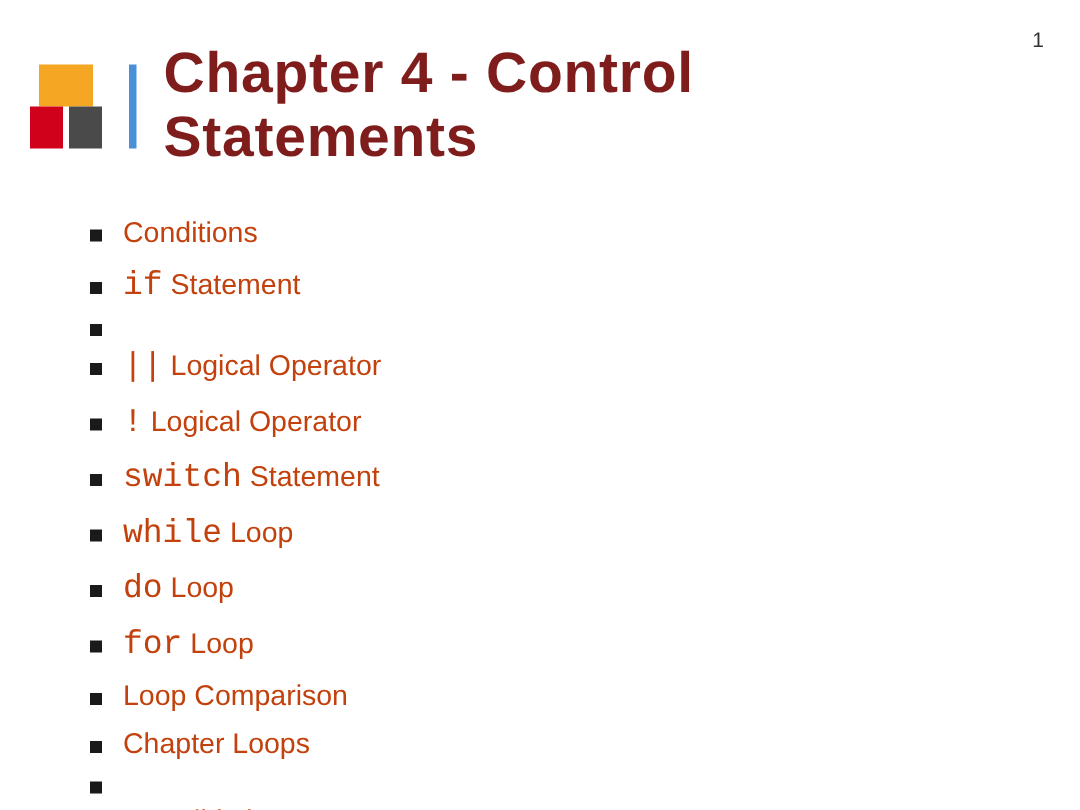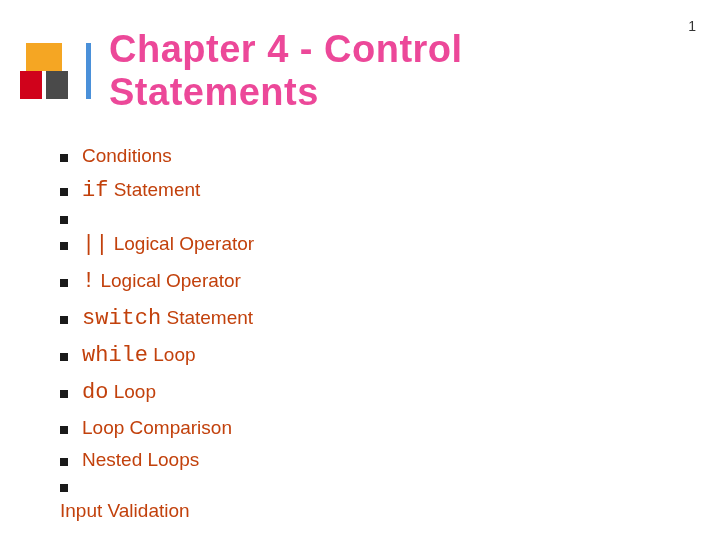--- a/index.html
+++ b/index.html
@@ -78,21 +78,21 @@
       width: 5px;
       height: 56px;
       background: #4a90d9;
       margin-right: 18px;
       flex-shrink: 0;
     }
 
     .title {
       font-size: 38px;
       font-weight: bold;
-      color: #ec4899;
+      color: #7f1d1d;
       letter-spacing: 0.5px;
     }
 
     .content {
       padding: 10px 40px 10px 60px;
     }
 
     .bullet-list {
       list-style: none;
       padding: 0;
@@ -168,25 +168,29 @@
         <li>
           <span class="bullet"></span>
           <span><span class="mono">while</span> Loop</span>
         </li>
         <li>
           <span class="bullet"></span>
           <span><span class="mono">do</span> Loop</span>
         </li>
         <li>
           <span class="bullet"></span>
+          <span><span class="mono">for</span> Loop</span>
+        </li>
+        <li>
+          <span class="bullet"></span>
           <span>Loop Comparison</span>
         </li>
         <li>
           <span class="bullet"></span>
-          <span>Nested Loops</span>
+          <span>Chapter Loops</span>
         </li>
         <li>
           <span class="bullet"></span>
         </li>
         <li>
           <span>Input Validation</span>
         </li>
       </ul>
   </div>
 

